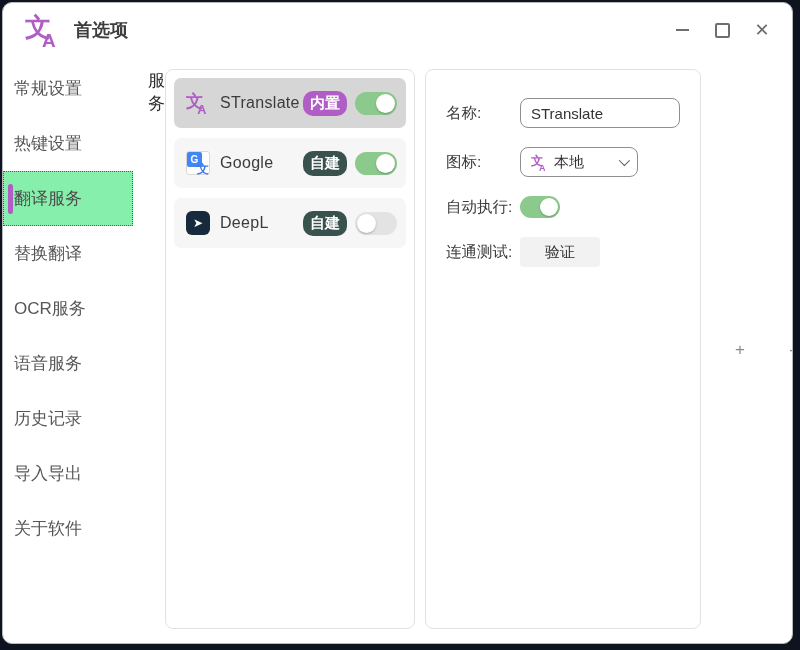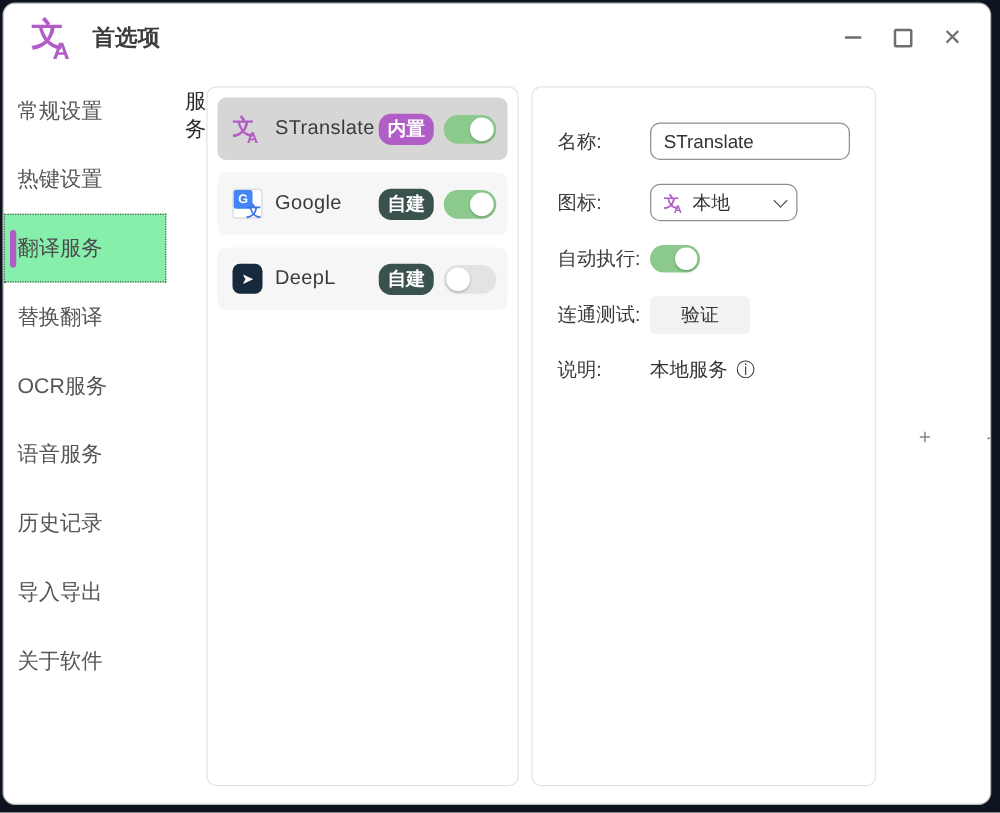--- a/index.html
+++ b/index.html
@@ -235,27 +235,20 @@
             <span class="toggle small on">
               <span class="knob"></span>
             </span>
           </div>
 
           <div class="detail-row">
             <span class="detail-label">连通测试:</span>
             <button class="verify-btn">验证</button>
           </div>
 
-          <div class="detail-row">
-            <span class="detail-label">说明:</span>
-            <span class="desc-value">
-              <span>本地服务</span>
-              <span class="info-icon">ⓘ</span>
-            </span>
-          </div>
 
         </section>
       </div>
 
       <div class="footer">
         <div class="list-actions">
           <button class="mini-btn">+</button>
           <button class="mini-btn">-</button>
         </div>
         <div class="action-buttons">

